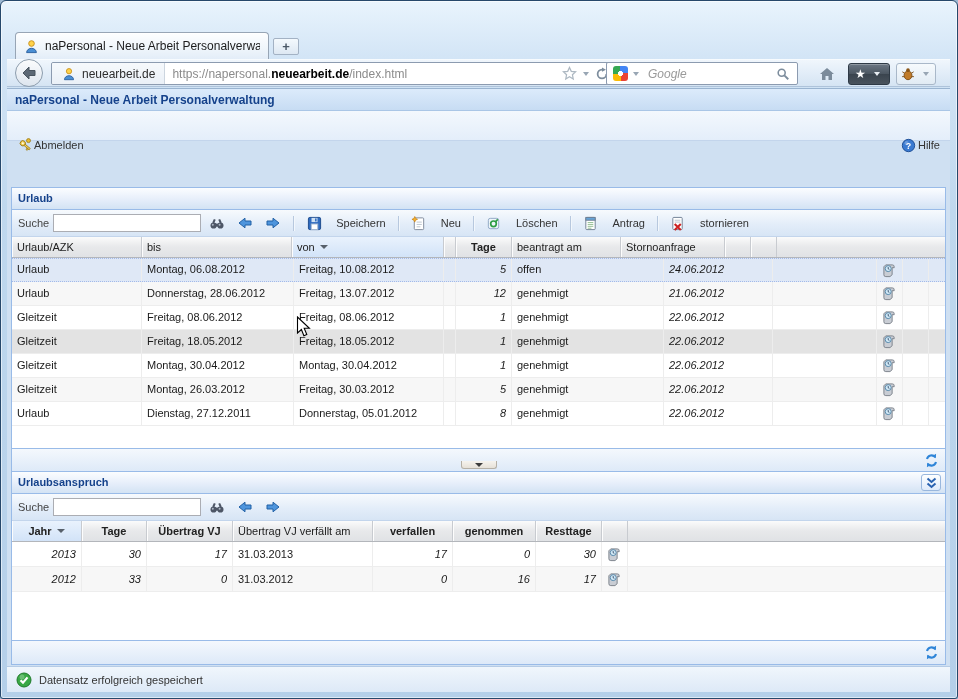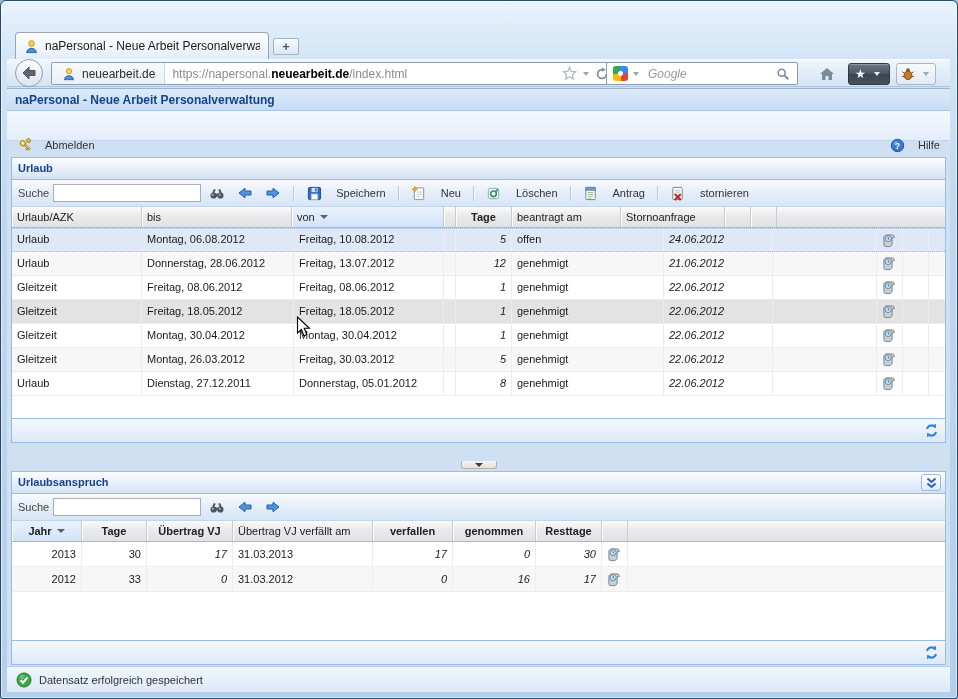--- a/index.html
+++ b/index.html
@@ -82,32 +82,32 @@
     display:flex; align-items:center; justify-content:center; gap:4px; }
 
   
   .page { position:absolute; left:6px; right:7px; top:87px; bottom:6px; background:#cfe0f2;
     border-top:1px solid #9ab4d0; overflow:hidden; }
   .app-header { height:22px; line-height:22px; padding-left:8px; font-size:12px; font-weight:bold;
     color:#15428b; background:linear-gradient(180deg,#dcebfb 0%,#c7dcf3 100%);
     border-bottom:1px solid #aac6e6; }
   .menubar { height:30px; display:flex; align-items:center; padding:0 10px;
     background:linear-gradient(180deg,#f3f8fd 0%,#e4eefa 100%); border-bottom:1px solid #c3d5ec; }
-  .mb-item { display:flex; align-items:center; gap:12px; font-size:11px; color:#333; cursor:default;margin-top:39px; }
+  .mb-item { display:flex; align-items:center; gap:1px; font-size:11px; color:#333; cursor:default;margin-top:39px; }
   .mb-spacer { flex:1; }
   .tabstrip { position:relative; height:28px; background:linear-gradient(180deg,#ecf3fc,#dfeaf8);
     border-bottom:1px solid #8db2e3; }
   .apptab { position:absolute; left:8px; bottom:-1px; height:25px; display:flex; align-items:center;
     gap:6px; padding:0 12px; border:1px solid #8db2e3; border-bottom:1px solid #e4eefb;
     border-radius:3px 3px 0 0; background:linear-gradient(180deg,#fdfeff 0%,#ebf2fc 60%,#e4eefb 100%);
     font-size:11px; font-weight:bold; color:#15428b; }
 
   
   .panel { position:absolute; left:4px; right:4px; border:1px solid #99bbe8; background:#fff; }
-  .panel.pu { top:68px; height:286px; }
+  .panel.pu { top:98px; height:286px; }
   .panel.pa { top:382px; height:194px; }
   .p-hd { position:relative; height:22px; line-height:21px; padding:0 6px; font-size:11px; font-weight:bold;
     color:#15428b; background:linear-gradient(180deg,#fbfdff 0%,#e6eefa 55%,#d3e3f4 100%);
     border-bottom:1px solid #99bbe8; }
   .collapse-tool { position:absolute; right:4px; top:2px; width:20px; height:17px; border:1px solid #99b7dd;
     border-radius:3px; background:linear-gradient(180deg,#feffff,#dfeafa);
     display:flex; align-items:center; justify-content:center; }
   .p-tb { height:27px; display:flex; align-items:center; padding:0 6px; gap:4px;
     background:linear-gradient(180deg,#f7fafd 0%,#e3edf9 55%,#d7e5f5 100%);
     border-bottom:1px solid #c3d5ec; font-size:11px; color:#444; }
@@ -131,21 +131,21 @@
   .sort-arrow { width:0; height:0; border-left:4px solid transparent; border-right:4px solid transparent;
     border-top:4px solid #57606b; margin-left:5px; }
   .grow { display:flex; height:24px; line-height:23px; border-bottom:1px solid #ededed;
     font-size:11px; color:#1a1a1a; background:#fff; }
   .pa .grow { height:25px; line-height:24px; }
   .grow.alt { background:#f7f7f7; }
   .grow.hov { background:#e3e3e3; }
   .grow.sel { background:#dfe8f6; border-top:1px dotted #a3bae9; border-bottom:1px dotted #a3bae9;
     line-height:21px; }
   .gc.b { border-right:1px solid #ededed; }
-  .gc.b.right { text-align:right; }
+  .gc.b.right { text-align:right;font-style:italic; }
   .gc.b.it { font-style:italic; }
   .gc.b.icon-cell { display:flex; align-items:center; justify-content:center; padding:0; }
   
   .c-type{width:130px} .c-von{width:152px} .c-bis{width:150px} .c-sp{width:12px}
   .c-tage{width:56px} .c-status{width:152px} .c-beantragt{width:109px} .c-storno{width:104px}
   .c-icon{width:26px} .c-sp2{width:26px}
   
   .a-jahr{width:70px} .a-tage{width:65px} .a-uvj{width:86px} .a-verfam{width:140px}
   .a-verf{width:80px} .a-gen{width:83px} .a-rest{width:66px} .a-icon{width:26px}
 

